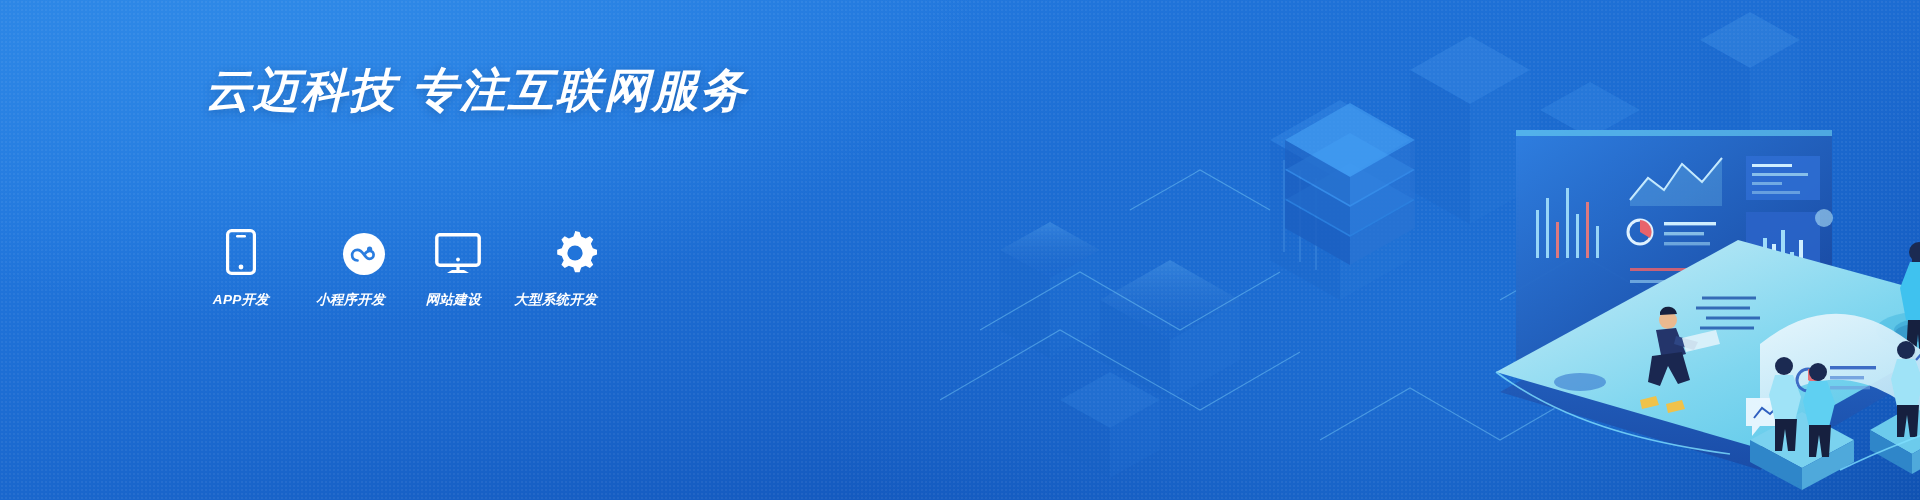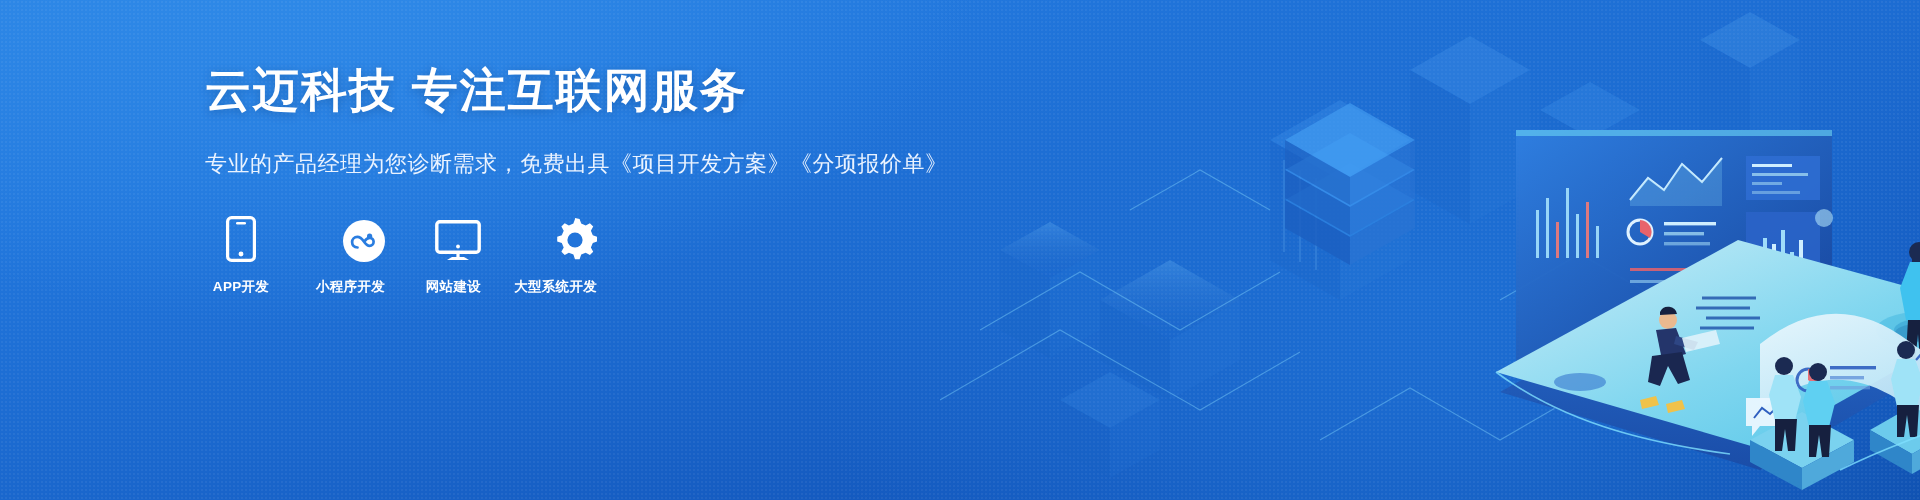--- a/index.html
+++ b/index.html
@@ -7,20 +7,21 @@
     width:1920px;height:500px;overflow:hidden;
     font-family:"Liberation Sans","DejaVu Sans",sans-serif;
     background:#1b66cc;
   }
   .banner{
     position:relative;width:1920px;height:500px;overflow:hidden;
     background:
       radial-gradient(1100px 620px at 16% -12%, #2f8ae8 0%, rgba(47,138,232,0) 62%),
       radial-gradient(900px 700px at 74% 58%, #1d6fd4 0%, rgba(29,111,212,0) 70%),
       linear-gradient(168deg,#2a83e4 0%, #2176dc 26%, #1a67cd 55%, #1357bc 80%, #0f4fae 100%);
+    font-style: italic;
   }
   
   .texture{
     position:absolute;inset:0;
     background-image:radial-gradient(rgba(255,255,255,.05) 1px, rgba(255,255,255,0) 1px);
     background-size:4px 4px;
     pointer-events:none;
   }
   
   .content{position:absolute;left:205px;top:62px;width:760px;}
@@ -28,21 +29,21 @@
     font-size:46px;font-weight:bold;color:#ffffff;letter-spacing:2px;
     line-height:1.25;white-space:nowrap;
     text-shadow:0 2px 10px rgba(4,38,90,.28);
   }
   .sub{margin-top:26px;}
   .sub-line{
     font-size:22px;color:#eaf3ff;line-height:1.62;letter-spacing:.5px;
     white-space:nowrap;font-weight:400;
   }
   
-  .icons{position:absolute;left:205px;top:216px;display:flex;align-items:flex-end;}
+  .icons{position:absolute;left:205px;top:229px;display:flex;align-items:flex-end;}
   .icon-item{display:flex;flex-direction:column;align-items:center;width:72px;margin-right:0;}
   .icon-item + .icon-item{margin-left:0;align-items:flex-end;}
   .icon-box{height:46px;display:flex;align-items:flex-end;justify-content:center;}
   .icon-box svg{display:block;fill:#ffffff;}
   .icon-label{
     margin-top:16px;font-size:13.5px;color:#ffffff;font-weight:bold;
     white-space:nowrap;letter-spacing:.3px;
   }
   
   .illus{position:absolute;right:0;top:0;width:980px;height:500px;}
@@ -295,21 +296,20 @@
       <g fill="none" stroke="#7fe0ff" stroke-width="1.6" opacity=".8">
         <path d="M1188 212 C1240 250 1260 290 1200 340 C1140 390 1000 420 900 470"></path>
         <path d="M556 372 C620 420 700 442 790 454"></path>
       </g>
     </svg>
   </div>
 
   <div class="content">
     <div class="headline">云迈科技 专注互联网服务</div>
     <div class="sub">
-      <div class="sub-line">专业的产品经理为您诊断需求，免费出具《项目开发方案》《分项报价单》</div>
     </div>
   </div>
 
   <div class="icons">
 
     <div class="icon-item">
       <div class="icon-box">
         <svg width="30" height="46" viewBox="0 0 30 46">
           <rect x="1.6" y="1.6" width="26.8" height="42.8" rx="4" ry="4" fill="none" stroke="#fff" stroke-width="3.2"></rect>
           <rect x="10" y="6" width="10" height="2.6" rx="1.3" fill="#fff"></rect>

